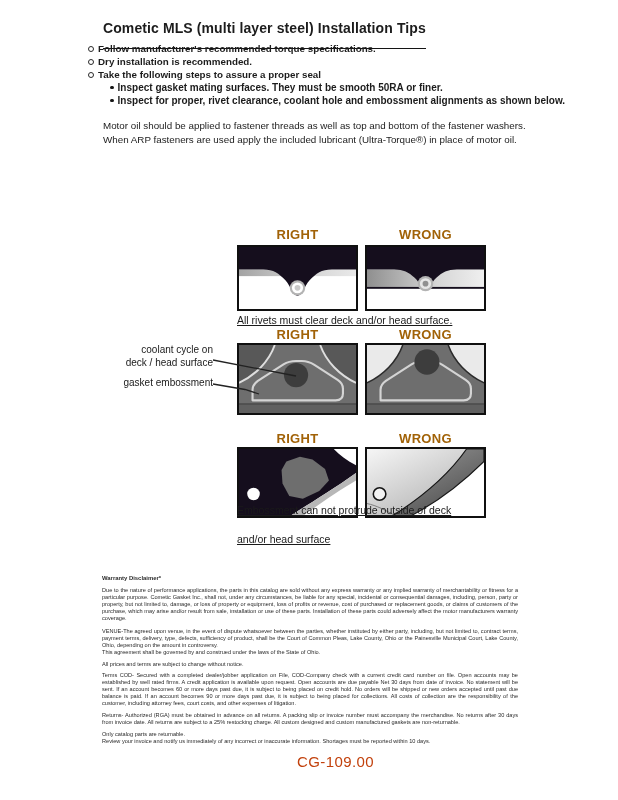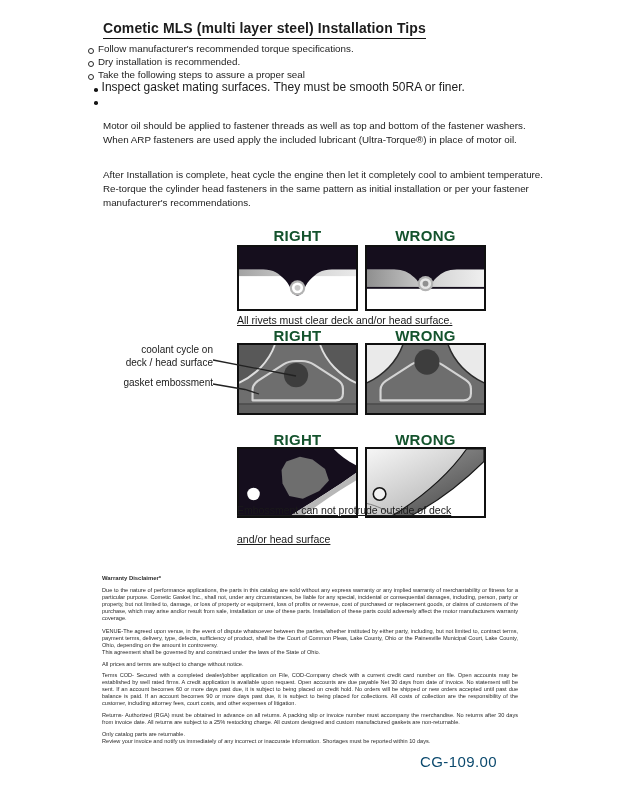--- a/index.html
+++ b/index.html
@@ -4,40 +4,40 @@
 <style>
   html,body{margin:0;padding:0;background:#ffffff;}
   .page{
     position:relative; width:618px; height:800px; background:#ffffff;
     font-family:"Liberation Sans","DejaVu Sans",sans-serif; color:#1c1c1c;
     overflow:hidden;
   }
   .abs{position:absolute;}
   .title{
     left:103px; top:20px; font-size:14px; font-weight:bold;
-    border-bottom:1.6px solid #141414; padding-bottom:2px; letter-spacing:0.1px;
+    border-bottom:1.6px solid #141414; padding-bottom:12px; letter-spacing:0.1px;
   }
   .bullets{left:88px; top:42px; width:470px; font-size:9.8px;}
-  .subbullets{left:94px; top:81px; width:460px; font-size:12px;}
-  .b-row{display:flex; align-items:center; height:13px; line-height:13px;}
+  .subbullets{left:110px; top:81px; width:460px; font-size:10px;}
+  .b-row{display:flex; align-items:flex-start; height:13px; line-height:13px;font-weight:bold;}
   .marker-circle{flex:0 0 auto; width:4px; height:4px; border:1px solid #2a2a2a; border-radius:50%; margin:4px 4px 0 0;}
   .marker-dot{flex:0 0 auto; width:3.6px; height:3.6px; background:#161616; border-radius:50%; margin:4.5px 4px 0 0;}
   .h-diesel{left:103px; top:114px; font-size:12px; font-weight:bold;}
   .para{left:103px; width:440px; font-size:9.8px; line-height:14px;}
   .p1{top:119px;} .p2{top:168px;} .p3{top:211px;}
-  .rw-head{width:121px; text-align:center; font-size:15px; font-weight:bold; letter-spacing:0.3px; color:#14532d;}
+  .rw-head{width:121px; text-align:center; font-size:13px; font-weight:bold; letter-spacing:0.3px; color:#a16207;}
   .panel{
     width:121px; border:2px solid #101010; background:#fff; box-sizing:border-box; overflow:hidden;
   }
   .panel svg{display:block; width:100%; height:100%;}
   .caption{font-size:10.5px; color:#1a1a1a;text-decoration:underline;}
   .d2-label{font-size:10px; line-height:12.5px; text-align:right; width:118px; left:95px; color:#1a1a1a;}
   .legal{left:102px; width:416px; font-size:5.6px; line-height:6.9px; text-align:justify; color:#2a2a2a;}
   .legal-h{font-size:5.9px; font-weight:bold; text-align:left;}
-  .doc-num{left:297px; top:753px; width:200px; text-align:right; font-size:15px; letter-spacing:0.4px; color:#0c4a6e;}
+  .doc-num{left:297px; top:753px; width:200px; font-size:15px; letter-spacing:0.4px; color:#c2410c;}
 </style>
 </head>
 <body>
 
 <div class="page">
 
   <div class="abs title">Cometic MLS (multi layer steel) Installation Tips</div>
 
   <div class="abs bullets">
     <div class="b-row">
@@ -53,25 +53,25 @@
       <span>Take the following steps to assure a proper seal</span>
     </div>
   </div>
   <div class="abs subbullets">
     <div class="b-row">
       <span class="marker-dot"></span>
       <span>Inspect gasket mating surfaces.  They must be smooth 50RA or finer.</span>
     </div>
     <div class="b-row">
       <span class="marker-dot"></span>
+      <span>Inspect for proper, rivet clearance, coolant hole and embossment alignments as shown below.</span>
     </div>
   </div>
 
   <div class="abs para p1">Motor oil should be applied to fastener threads as well as top and bottom of the fastener washers. When ARP fasteners are used apply the included lubricant (Ultra-Torque®) in place of motor oil.</div>
-  <div class="abs para p2">After Installation is complete, heat cycle the engine then let it completely cool to ambient temperature. Re-torque the cylinder head fasteners in the same pattern as initial installation or per your fastener manufacturer's recommendations.</div>
 
   <div class="abs rw-head" style="left:237px; top:227px;">RIGHT</div>
   <div class="abs rw-head" style="left:365px; top:227px;">WRONG</div>
 
   <div class="abs panel" style="left:237px; top:245px; height:66px;">
     <svg viewBox="0 0 121 66" preserveAspectRatio="none">
       <defs>
         <linearGradient id="d1rg" x1="0" y1="0" x2="1" y2="0">
           <stop offset="0" stop-color="#a3a3a3"></stop>
             <stop offset="0.5" stop-color="#cfcfcf"></stop>

